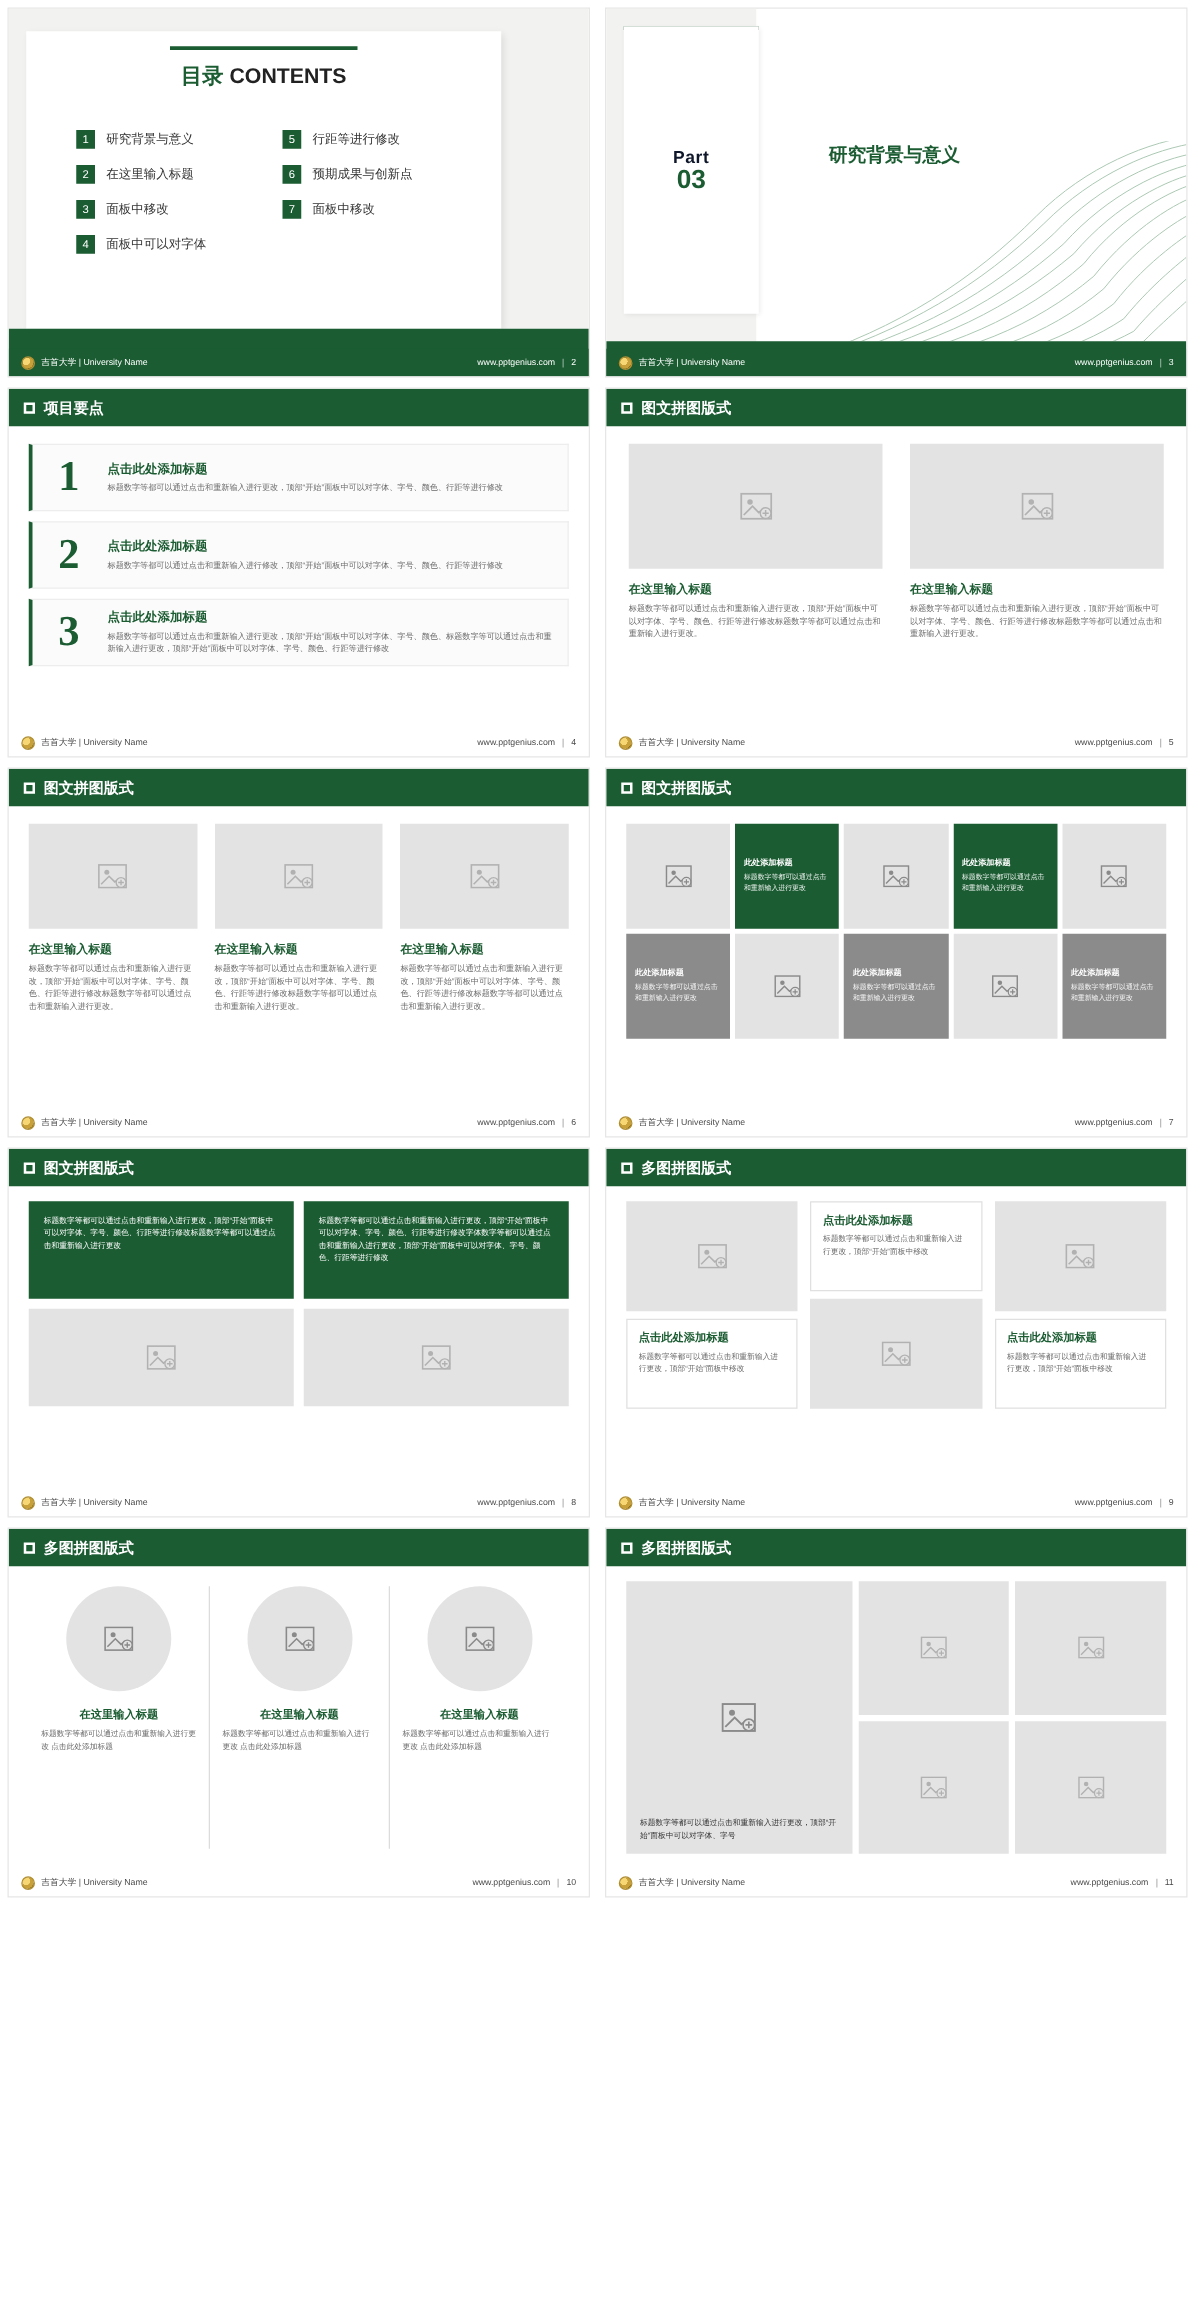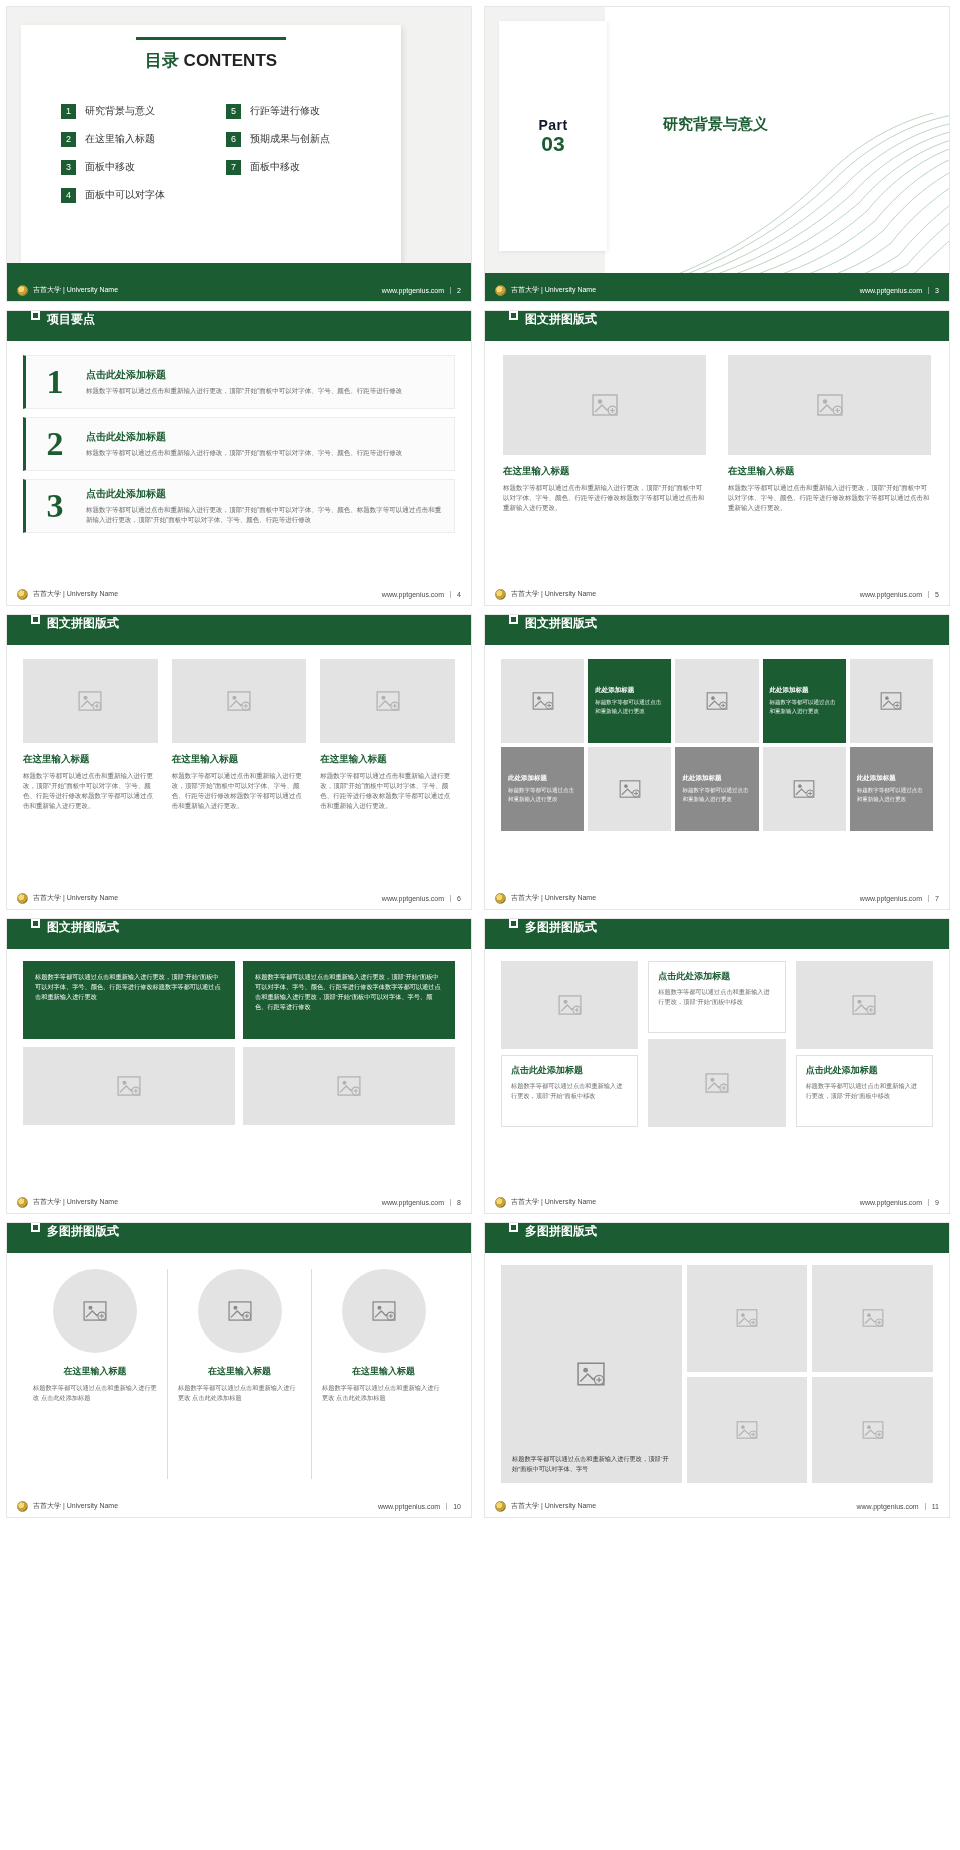--- a/index.html
+++ b/index.html
@@ -109,22 +109,22 @@
     position: absolute; left: 56px; top: 108px;
     font-size: 15px; font-weight: bold; color: #1b5c32;
   }
   .s3-wave { position: absolute; right: -10px; bottom: -20px; width: 330px; height: 180px; }
   .s3-greenbar { position: absolute; left: 0; right: 0; bottom: 0; height: 28px; background: #1b5c32; }
 
   
   .hdr {
     position: absolute; left: 0; right: 0; top: 0; height: 30px;
     background: #1b5c32;
-    display: flex; gap: 7px;
-    padding-left: 24px;
+    display: flex; align-items: center; gap: 7px;
+    padding-left: 12px;
   }
   .hdr-sq { width: 9px; height: 9px; border: 2px solid #ffffff; flex: 0 0 auto; }
   .hdr-title { color: #ffffff; font-size: 12px; font-weight: bold; }
   .body { position: absolute; left: 0; right: 0; top: 30px; bottom: 22px; }
 
   
   .num-row {
     display: flex; align-items: center; gap: 14px;
     border-left: 3px solid #1b5c32;
     background: #fbfbfb;

